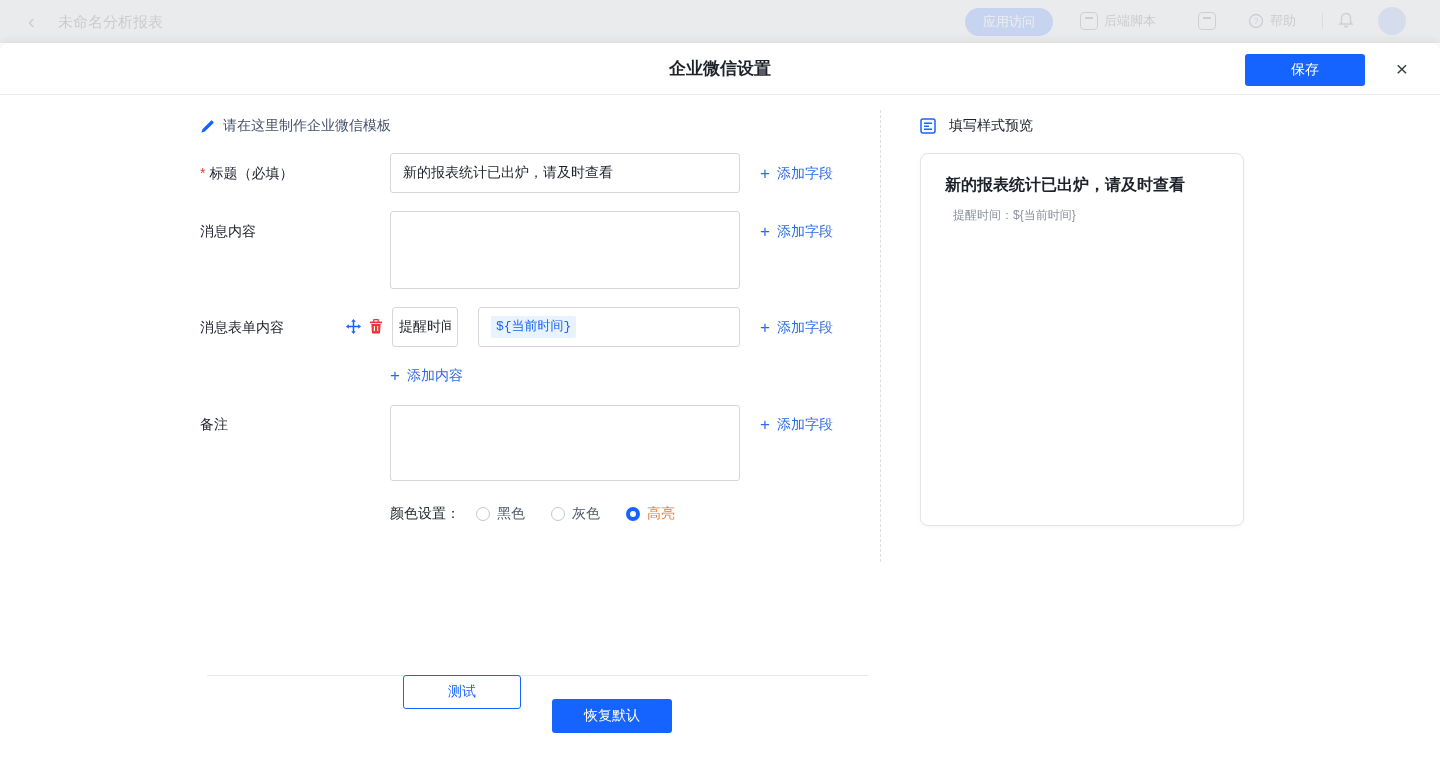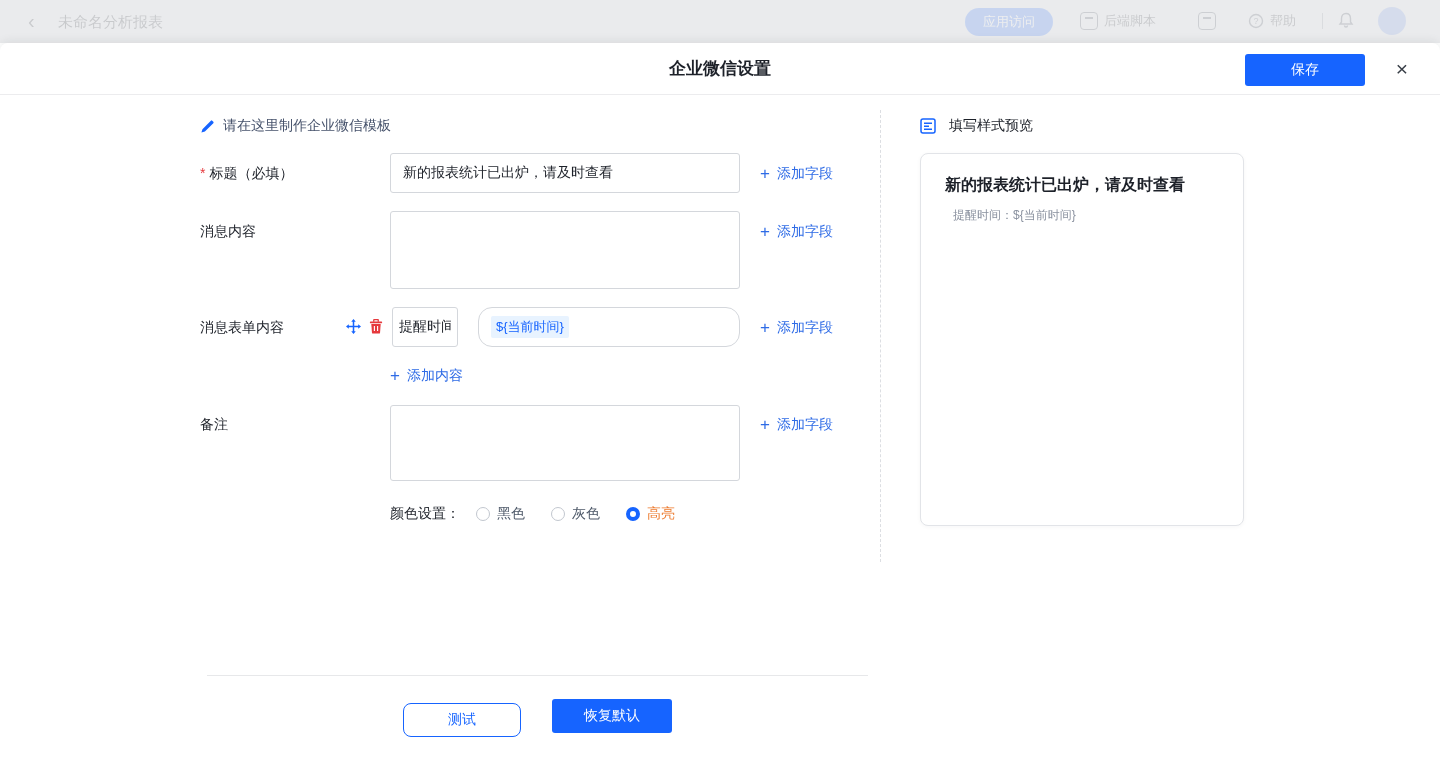--- a/index.html
+++ b/index.html
@@ -33,32 +33,32 @@
   
   .intro { position:absolute; left:200px; top:74px; display:flex; align-items:center; gap:8px; font-size:14px; color:#46526b; }
   .field-label { position:absolute; left:200px; font-size:14px; color:#1d2129; line-height:20px;text-align:center; }
   .req { color:#e6393d; margin-right:4px; }
   .text-input { position:absolute; border:1px solid #d4d7dc; border-radius:3px; background:#fff; font-size:14px; color:#1d2129; padding:0 12px; font-family:inherit; outline:none; }
   .text-area { position:absolute; border:1px solid #d4d7dc; border-radius:3px; background:#fff; resize:none; font-family:inherit; font-size:14px; padding:8px 12px; outline:none; }
   .add-link { position:absolute; display:flex; align-items:center; gap:7px; color:#2e6be6; font-size:14px; cursor:pointer; line-height:20px; white-space:nowrap; }
   .add-link .plus { font-size:17px; font-weight:400; line-height:17px; }
   .row-icons { position:absolute; display:flex; align-items:center; gap:8px; }
   .icon-btn { background:none; border:none; padding:0; cursor:pointer; display:flex; align-items:center; }
-  .fake-input { position:absolute; border:1px solid #d4d7dc; border-radius:14px; background:#fff; display:flex; align-items:center; padding:0 12px; }
+  .fake-input { position:absolute; border:1px solid #d4d7dc; border-radius:3px; background:#fff; display:flex; align-items:center; padding:0 12px;font-family:Liberation Mono, monospace; }
   .chip { background:#e8f3ff; color:#1664ff; font-size:13px; padding:3px 5px; border-radius:2px; line-height:16px; }
 
   .color-row { position:absolute; left:390px; top:462px; display:flex; align-items:center; font-size:14px; color:#1d2129; }
   .radio-opt { display:flex; align-items:center; gap:7px; cursor:pointer; }
   .radio { width:14px; height:14px; border-radius:50%; border:1px solid #c2c7cf; background:#fff; display:inline-block; }
   .radio.checked { border:4px solid #1664ff; }
   .opt-label { color:#4e5969; }
   .opt-label.hl { color:#ed7b2f; }
 
   .bottom-divider { position:absolute; left:207px; top:632px; width:661px; height:1px; background:#e7e8ea; }
-  .test-btn { position:absolute; left:403px; top:660px; width:118px; height:34px; background:#fff; border:1px solid #1664ff; color:#1664ff; border-radius:8px; font-size:14px; cursor:pointer; font-family:inherit; }
+  .test-btn { position:absolute; left:403px; top:632px; width:118px; height:34px; background:#fff; border:1px solid #1664ff; color:#1664ff; border-radius:3px; font-size:14px; cursor:pointer; font-family:inherit; }
   .reset-btn { position:absolute; left:552px; top:656px; width:120px; height:34px; background:#1664ff; border:none; color:#fff; border-radius:3px; font-size:14px; cursor:pointer; font-family:inherit; }
 
   
   .v-divider { position:absolute; left:880px; top:67px; height:452px; width:0; border-left:1px dashed #dcdee2; }
   .preview-header { position:absolute; left:920px; top:74px; display:flex; align-items:center; gap:13px; font-size:14px; color:#1d2129; }
   .preview-card { position:absolute; left:920px; top:110px; width:324px; height:373px; background:#fff; border:1px solid #e2e4e8; border-radius:8px; box-shadow:0 1px 4px rgba(31,35,41,0.04); }
   .pc-title { position:absolute; left:24px; top:20px; right:20px; font-size:16px; font-weight:700; color:#1d2129; line-height:22px; }
   .pc-line { position:absolute; left:32px; top:53px; font-size:12px; color:#8a919f; }
 </style>
 </head>

